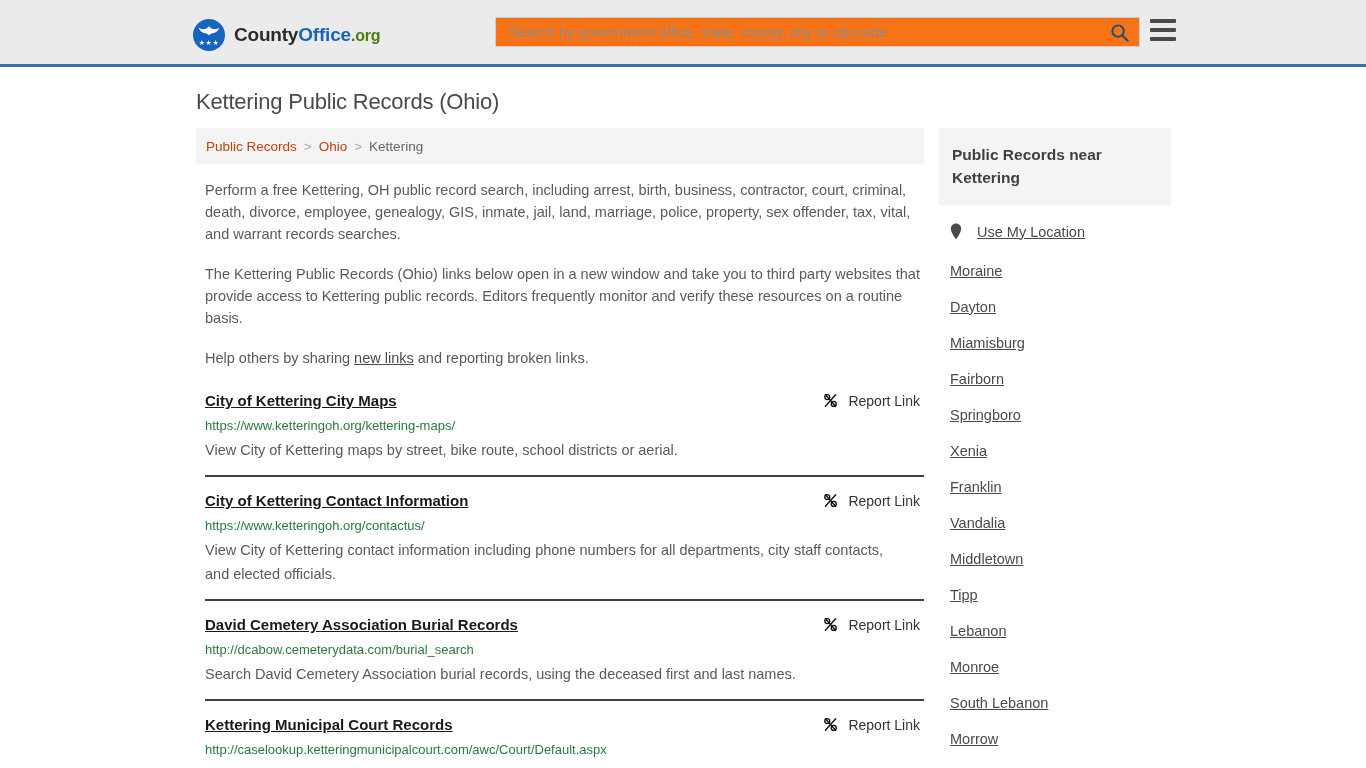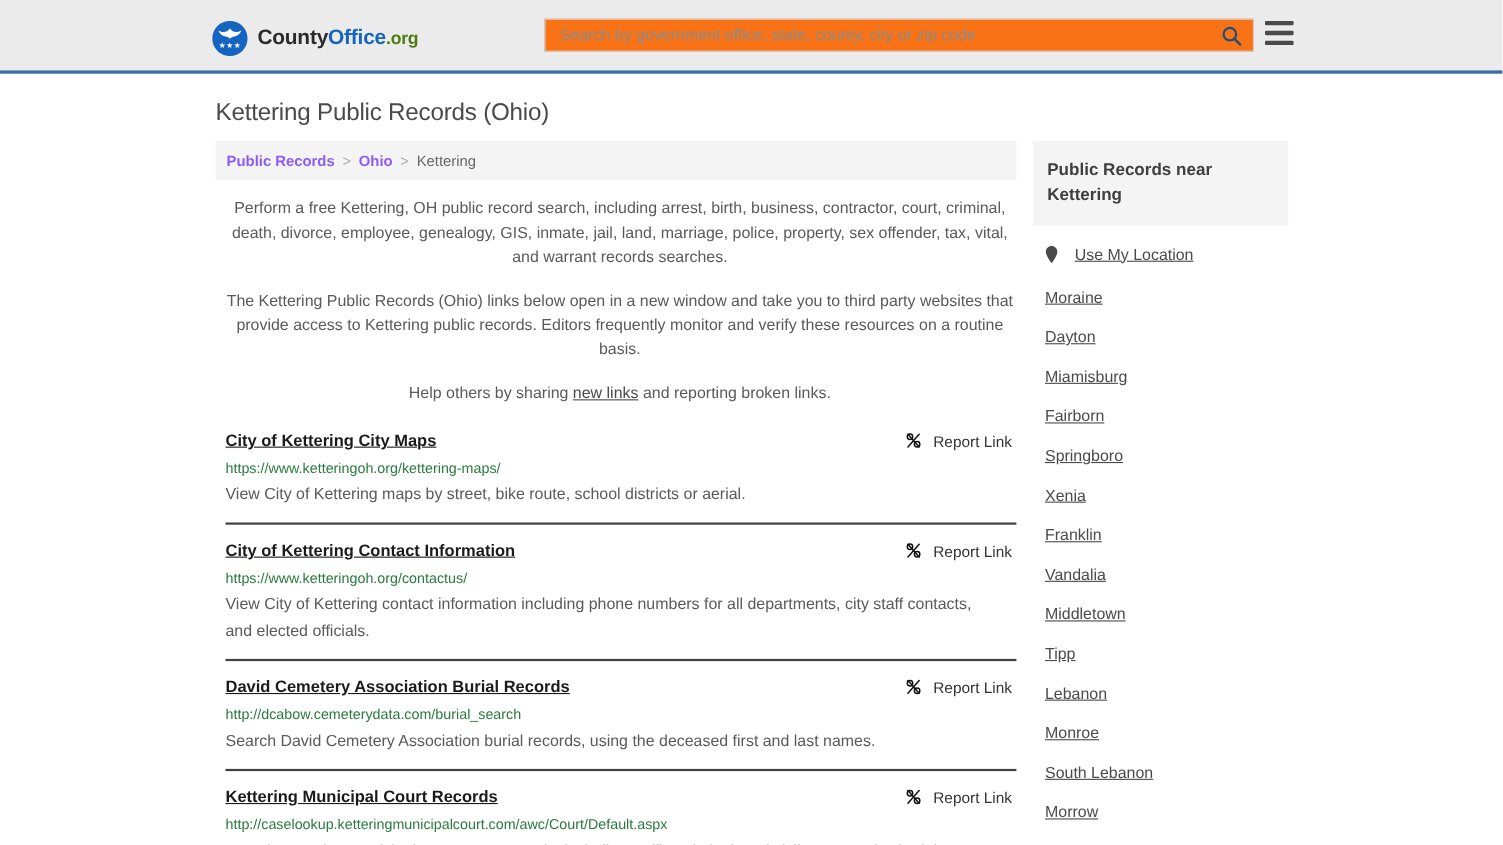--- a/index.html
+++ b/index.html
@@ -140,38 +140,36 @@
   .breadcrumb {
     background: #f4f4f4;
     height: 36px;
     display: flex;
     align-items: center;
     padding: 0 10px;
     font-size: 13.5px;
     color: #666666;
   }
   .breadcrumb a {
-    color: #8b5cf6;
+    color: #c2410c;
     text-decoration: none;
-    font-weight: bold;
   }
   .breadcrumb .sep {
     color: #aaaaaa;
     margin: 0 7px;
   }
   .breadcrumb .current { color: #666666; }
 
   
   .intro {
     font-size: 14.5px;
     line-height: 22px;
     color: #5a5a5a;
     margin: 15px 0 0 0;
     padding: 0 2px 0 9px;
-    text-align: center;
   }
   .intro.second { margin-top: 18px; }
   .intro.third { margin-top: 18px; }
   .intro a {
     color: #4a4a4a;
     text-decoration: underline;
   }
 
   
   .results { margin-top: 20px; padding-left: 9px; }

